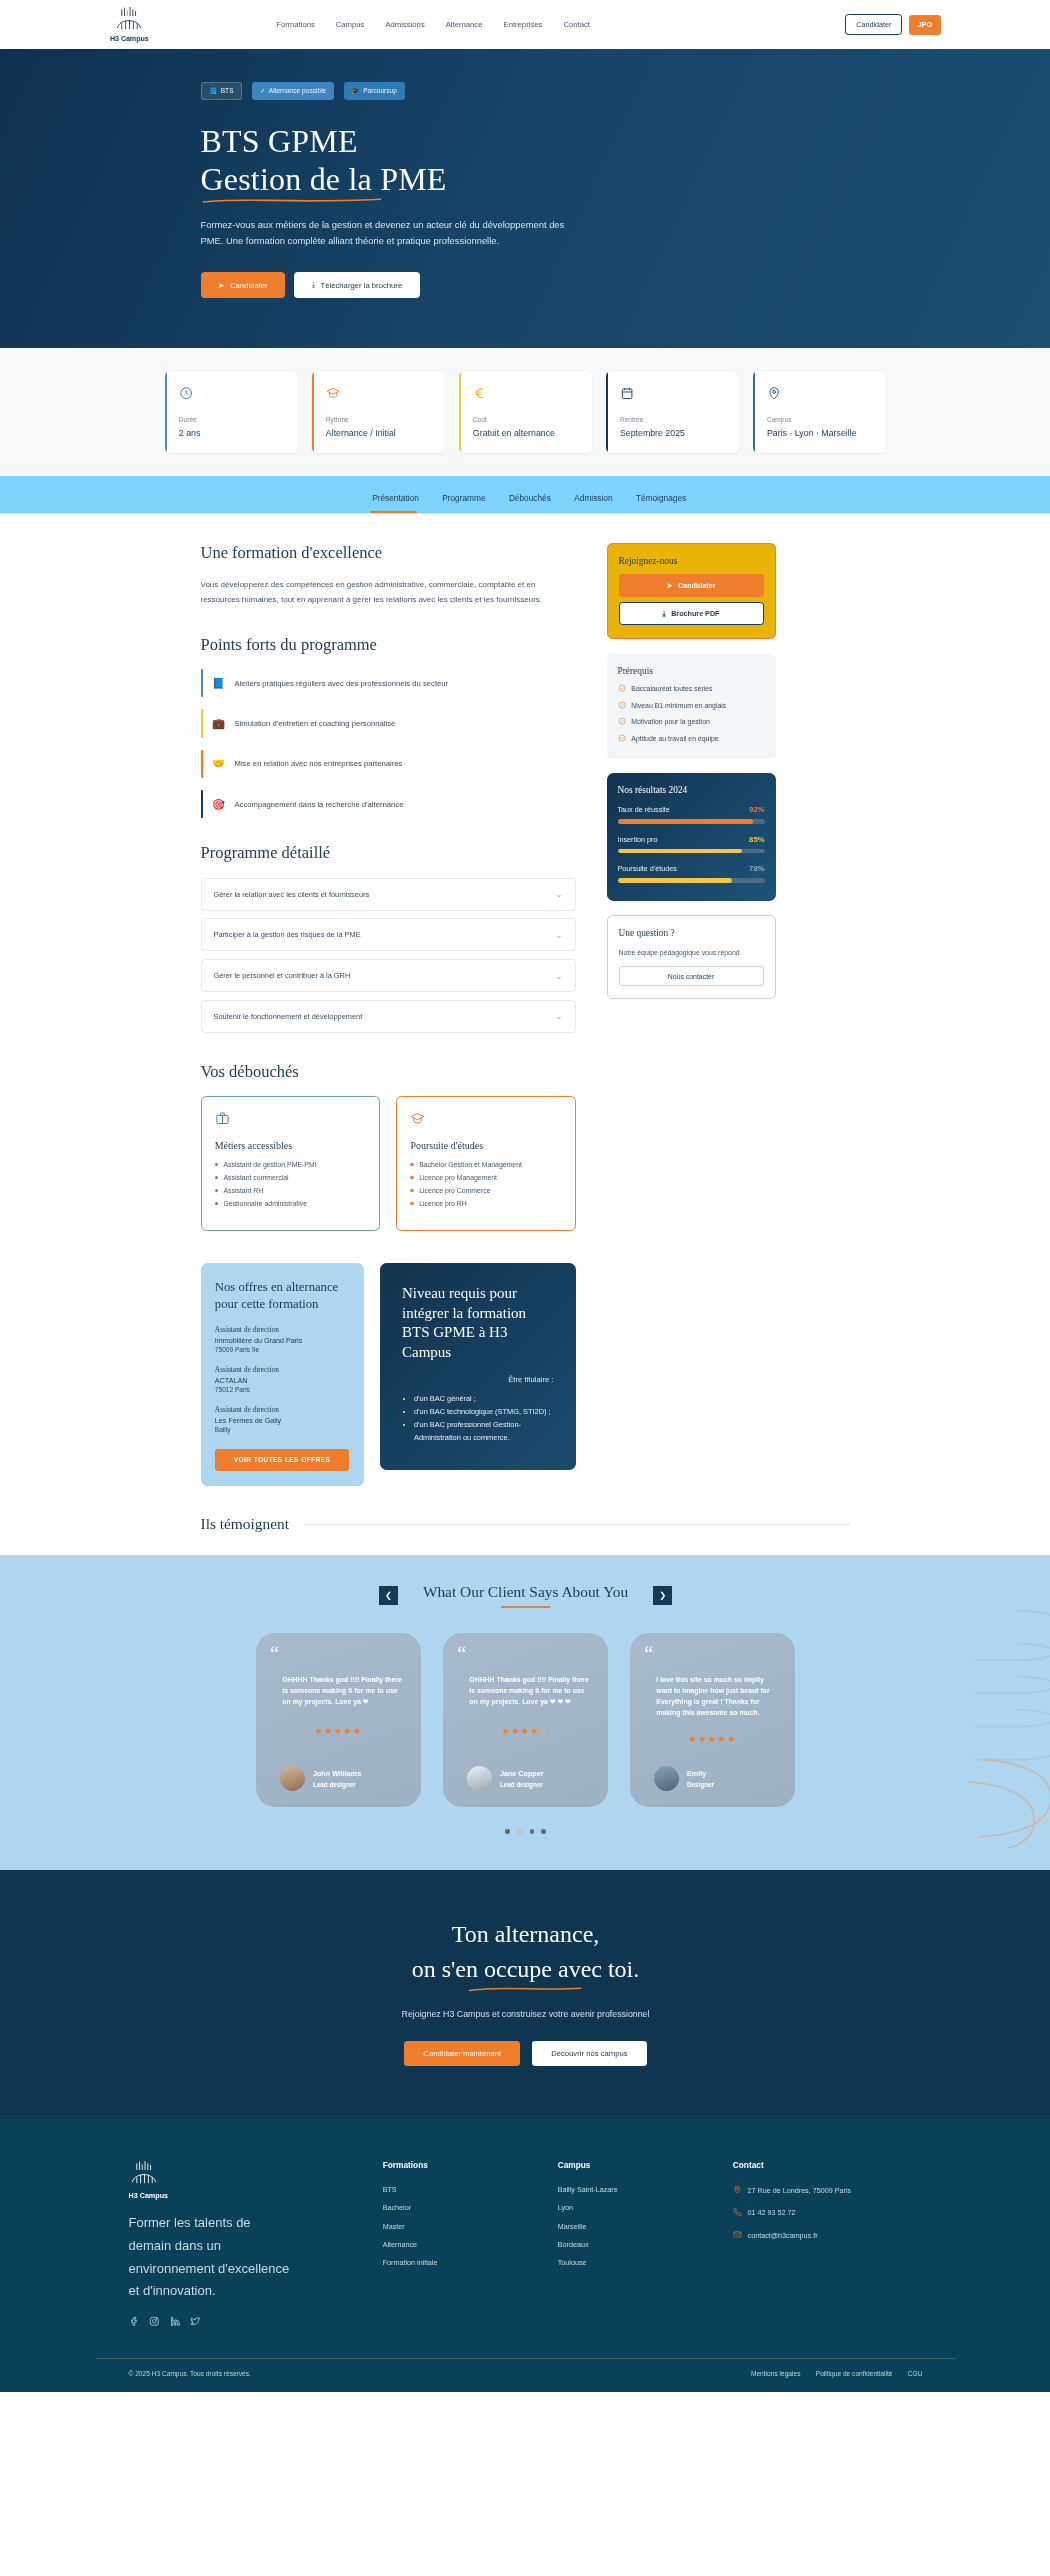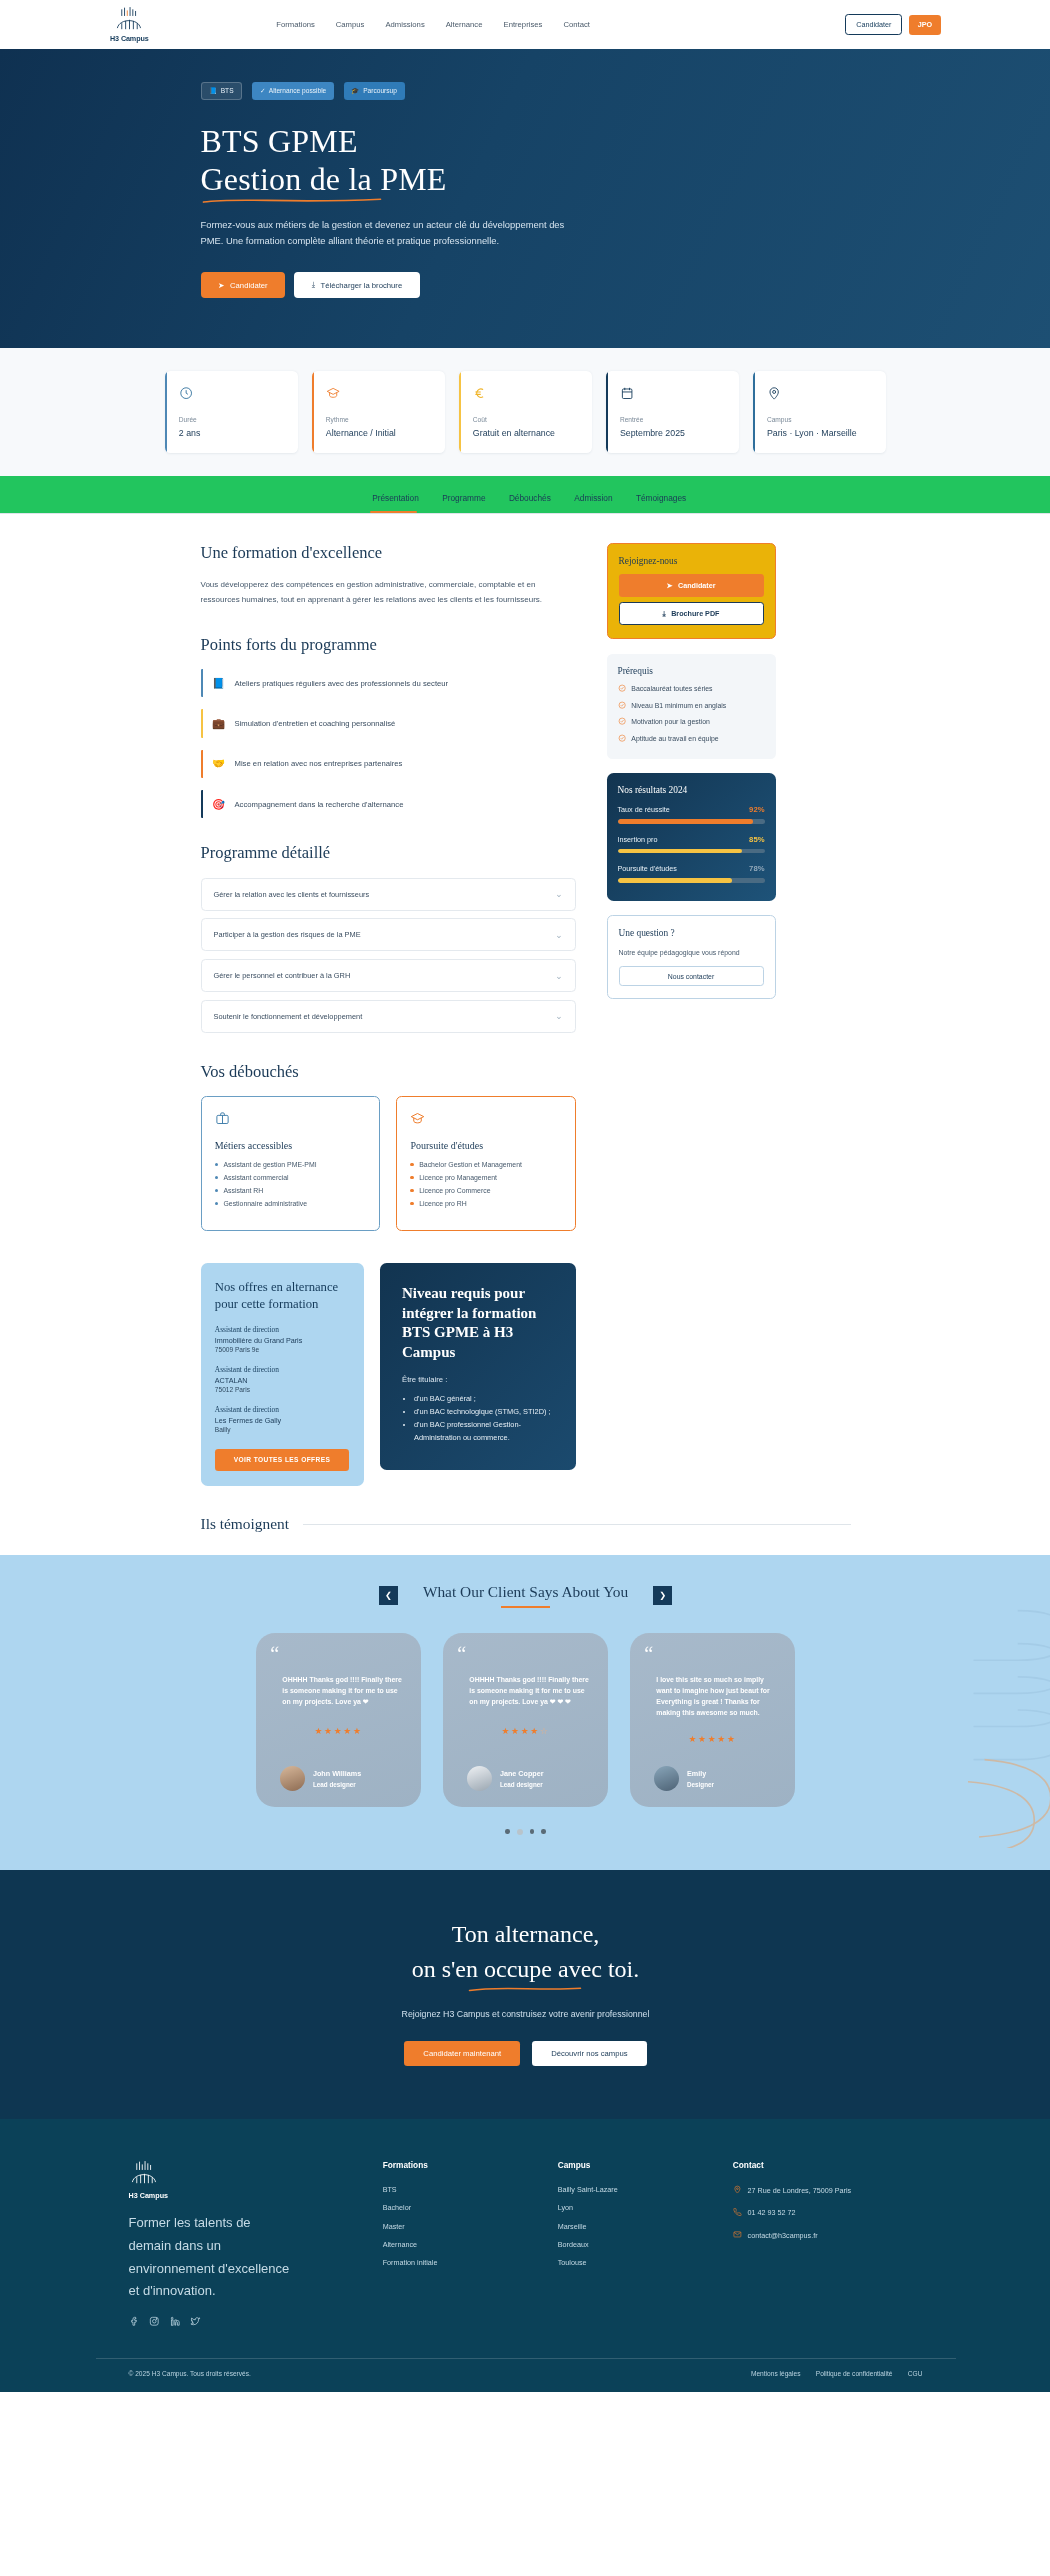--- a/index.html
+++ b/index.html
@@ -80,21 +80,21 @@
   .info-card.c0::before { background:#4e88b5; }
   .info-card.c1::before { background:#ef7d2c; }
   .info-card.c2::before { background:#f6c343; }
   .info-card.c3::before { background:#143a5a; }
   .info-card.c4::before { background:#2f6f9c; }
   .info-icon { margin-bottom:14.3px; }
   .info-label { font-size:6.6px; color:#7b8a99; margin-bottom:4.4px; }
   .info-value { font-size:8.8px; color:#1b3a57; }
 
   
-  .tabs-bar { border-bottom:0.6px solid #dde4ea; background:#22c55e;padding-left:9px; }
+  .tabs-bar { border-bottom:0.6px solid #dde4ea; background:#7dd3fc;padding-left:9px; }
   .tabs-inner { width:794px; margin:0 auto; padding-left:237px; display:flex; gap:19px; }
   .tab {
     font-size:8.3px; color:#1b3a57; padding:16.5px 2.2px 10px 2.2px;
     cursor:pointer; position:relative; background:none; border:none;
     font-family:"Liberation Sans", sans-serif;
   }
   .tab.active::after {
     content:""; position:absolute; left:0; right:4.4px; bottom:-0.6px;
     height:2.2px; background:#ef7d2c; border-radius:1.1px;
   }
@@ -163,24 +163,24 @@
     width:100%; background:#ef7d2c; color:#fff; border:none; border-radius:3.3px;
     padding:7.2px 0; font-size:6.6px; font-weight:700; letter-spacing:0.4px;
     cursor:pointer; margin-top:4.4px; font-family:"Liberation Sans", sans-serif;
   }
   .admission-card {
     flex:1; background:linear-gradient(135deg,#123450 0%,#1a4straight 0%,#1b4a6e 100%);
     background:linear-gradient(135deg,#123450 0%,#1b4a6e 100%);
     border-radius:6.6px; padding:21px 22px 25px 22px; color:#fff;
   }
   .admission-h {
-    font-family:"Liberation Serif", serif; font-weight:700;
+    font-family:"Liberation Serif", serif; font-weight:400;
     font-size:15px; line-height:1.32; margin-bottom:12px;
   }
-  .admission-sub { font-size:7.7px; color:#dce8f2; margin-bottom:8.8px; }
+  .admission-sub { font-size:7.7px; color:#dce8f2; margin-bottom:8.8px;text-align:right; }
   .admission-card ul { margin-left:12px; }
   .admission-card li { font-size:7.4px; color:#e6eff6; line-height:1.75; }
 
   
   .w-apply {
     border:0.8px solid #ef7d2c; border-radius:5.5px; padding:12px 11px 13.2px 11px;
     background:#eab308; margin-bottom:14.3px;
   }
   .w-h { font-family:"Liberation Serif", serif; font-size:9.4px; color:#1b3a57; margin-bottom:8.8px; font-weight:400; }
   .w-btn-primary {

